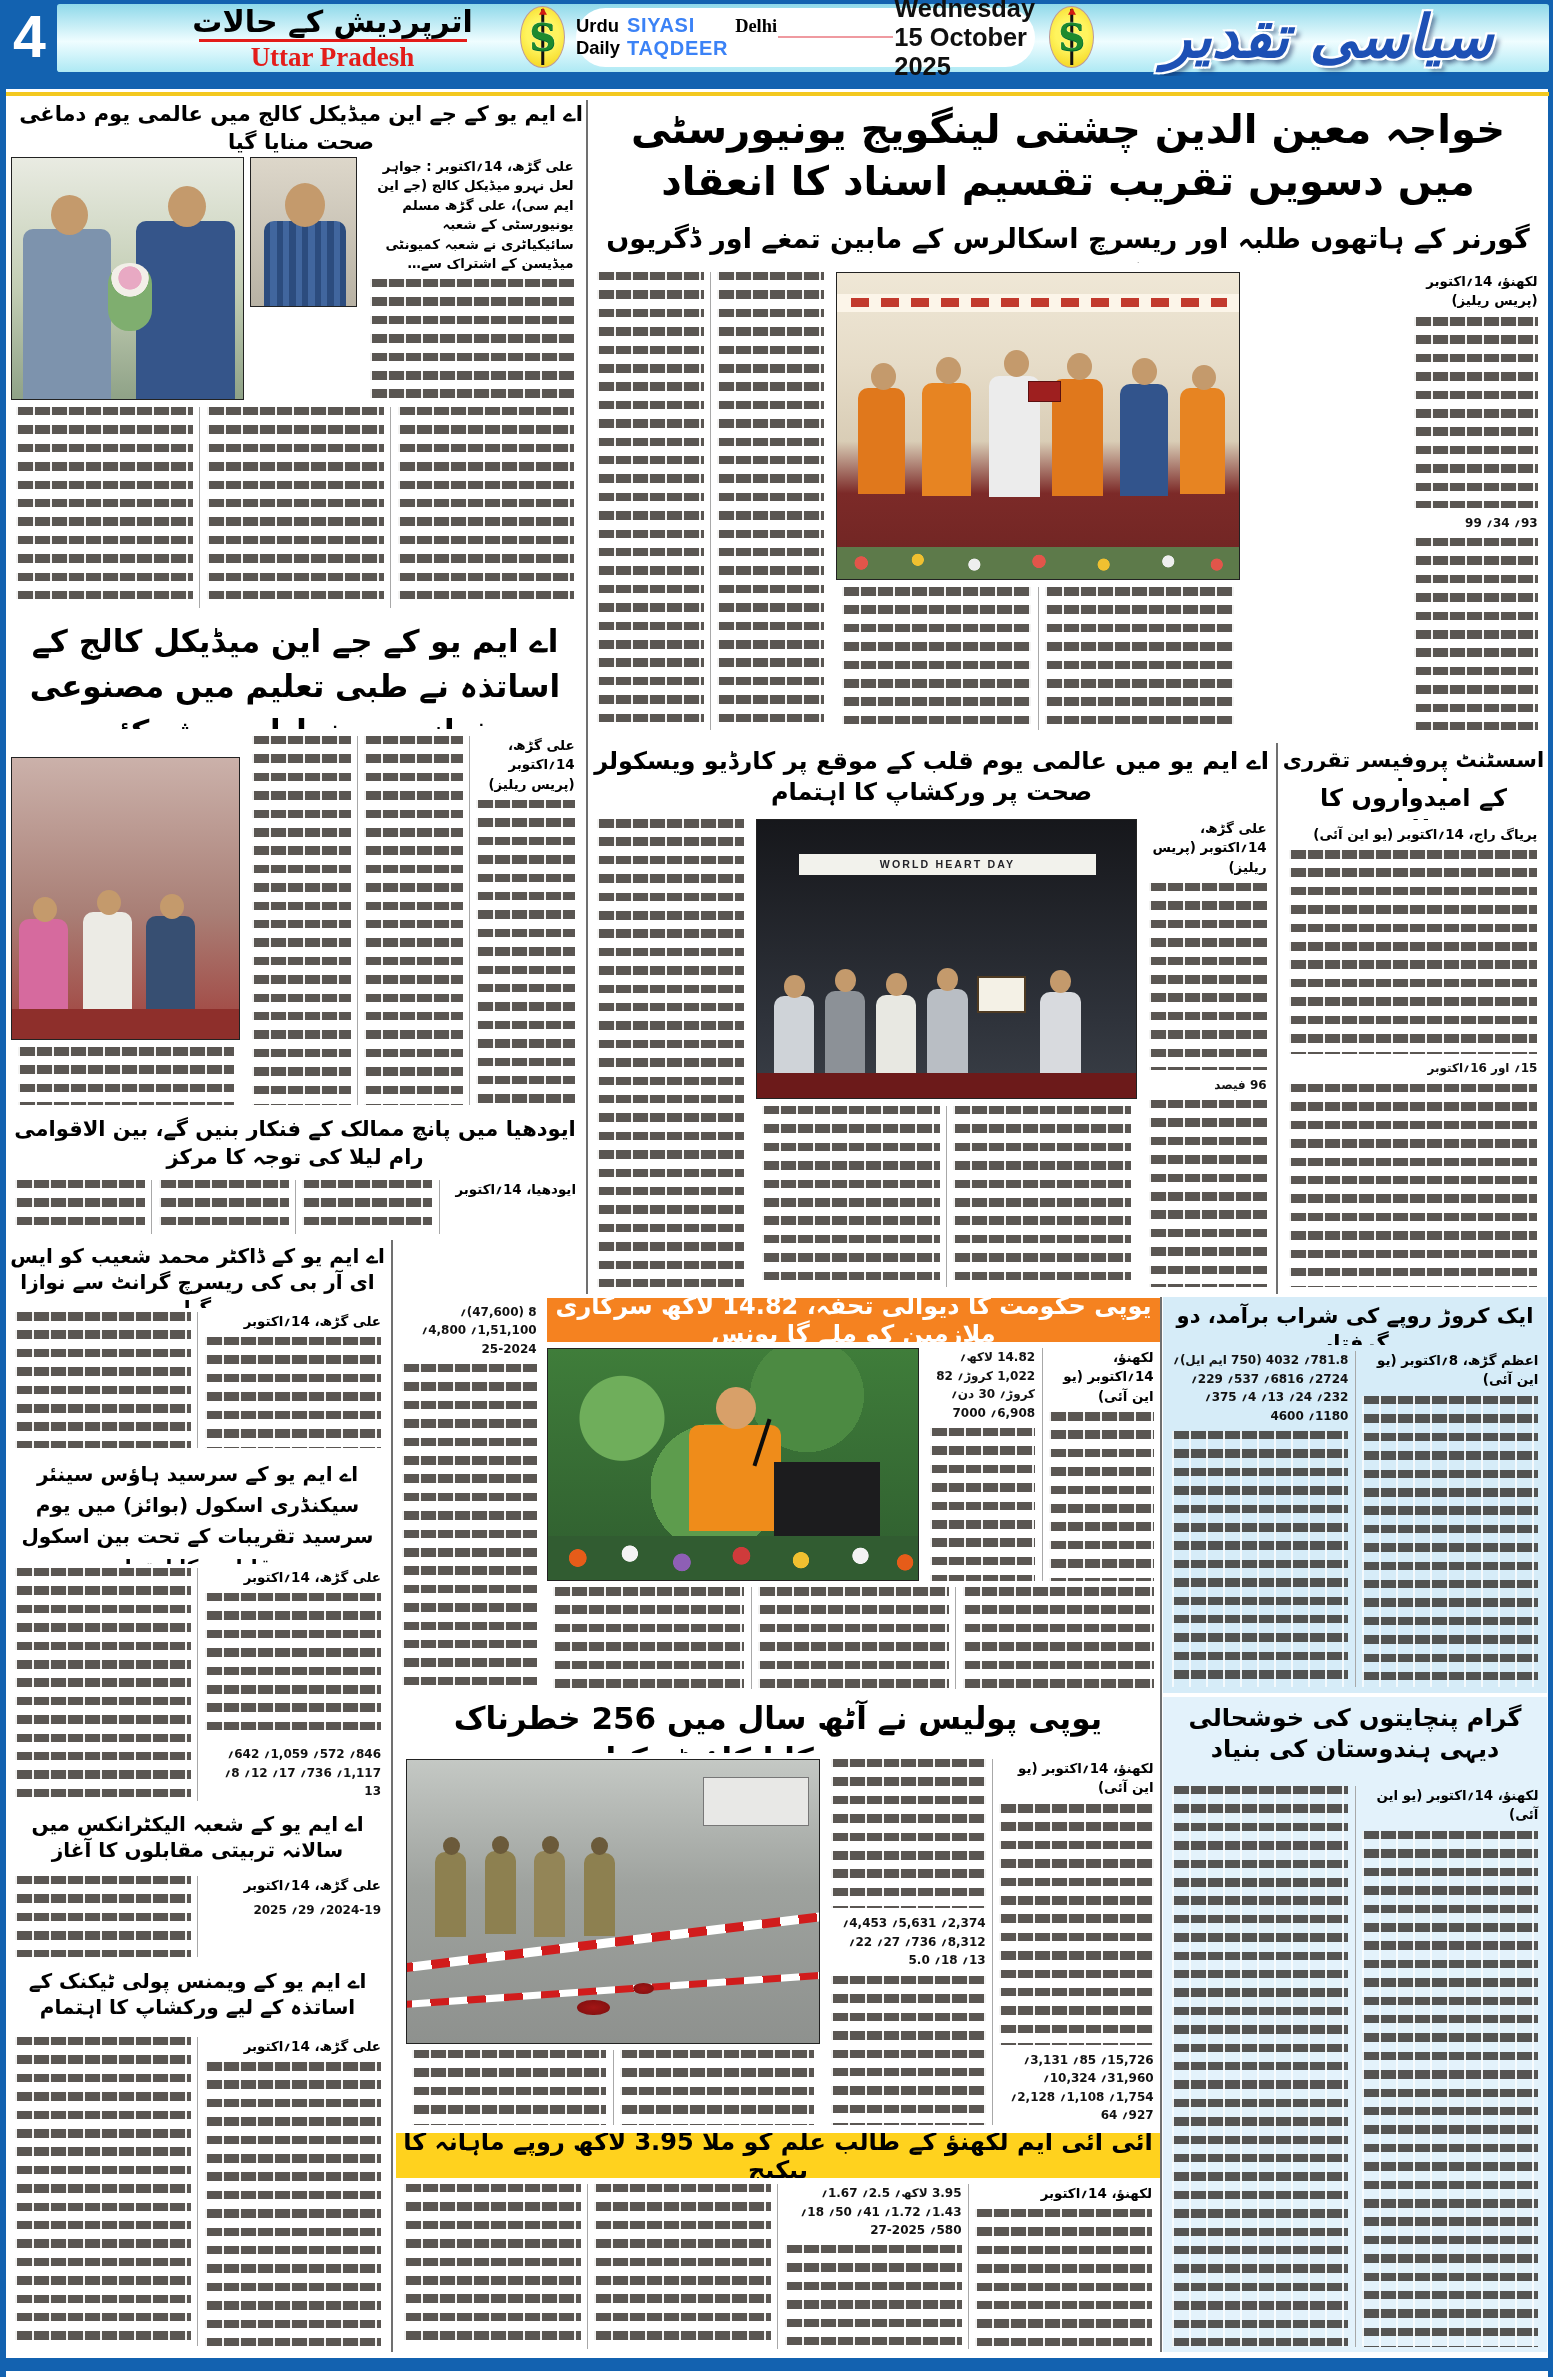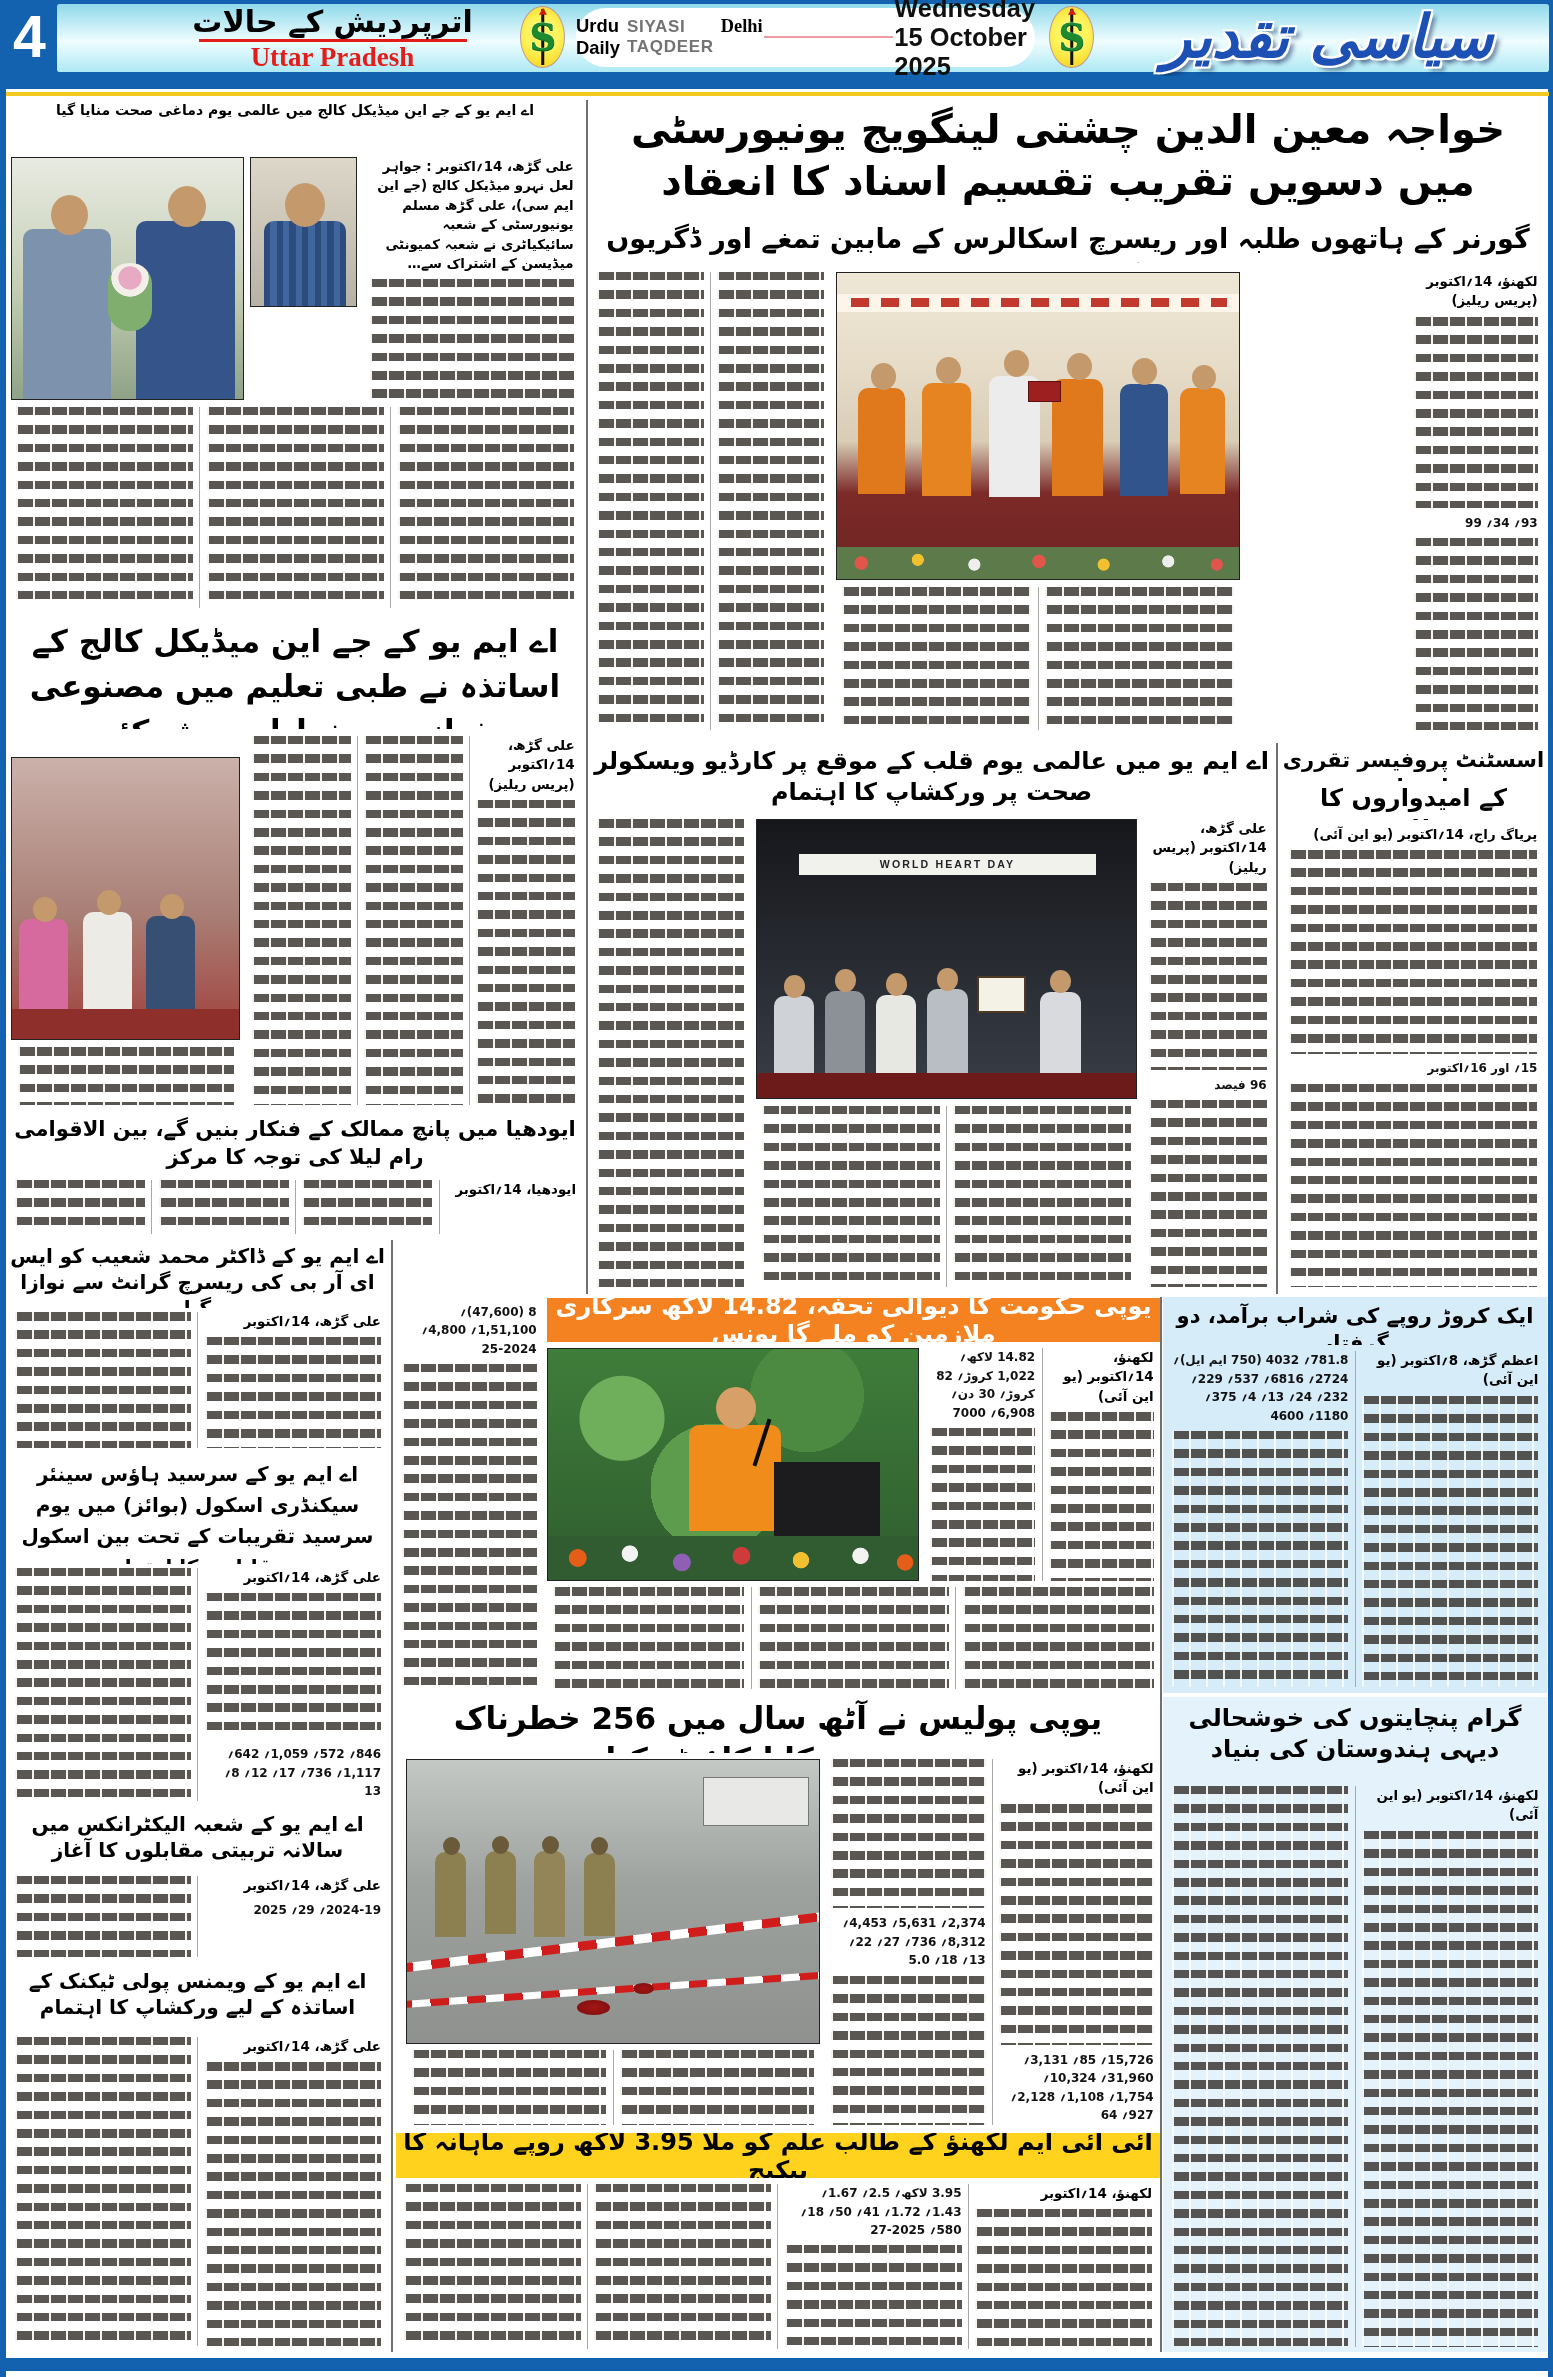--- a/index.html
+++ b/index.html
@@ -43,39 +43,39 @@
       <div style="font-family:'Liberation Serif',serif;font-size:27px;font-weight:900;color:#e31d1a;line-height:1.05">Uttar Pradesh</div>
     </div>
     <div class="logo" style="left:463px;top:2.8px">
       <span class="needle"></span>
       <span class="tip"></span>
       <span class="s">S</span>
     </div>
     <div class="abs" style="left:519px;top:4.2px;width:459px;height:59px;background:#fff;border-radius:30px;display:flex;flex-direction:row;align-items:center;justify-content:center;gap:1.4px">
       <div style="display:flex;align-items:baseline;gap:7px">
         <span style="font-size:18.4px;font-weight:700;color:#000;font-family:'Liberation Sans',sans-serif">Urdu Daily</span>
-        <span style="font-size:17px;font-weight:900;color:#737373;font-family:'Liberation Sans',sans-serif;letter-spacing:0.7px">SIYASI TAQDEER</span>
+        <span style="font-size:20px;font-weight:900;color:#3b82f6;font-family:'Liberation Sans',sans-serif;letter-spacing:0.7px">SIYASI TAQDEER</span>
         <span style="font-size:18.4px;font-weight:700;color:#000;font-family:'Liberation Serif',serif">Delhi</span>
       </div>
       <div style="width:396px;height:2.1px;background:#ef9aa0"></div>
       <div style="font-size:25.4px;font-weight:900;color:#101010;font-family:'Liberation Sans',sans-serif">Wednesday 15 October 2025</div>
     </div>
     <div class="logo" style="left:992px;top:2.8px">
       <span class="needle"></span>
       <span class="tip"></span>
       <span class="s">S</span>
     </div>
     <div class="abs papername" style="left:1059px;top:0;width:424px;height:66px;direction:rtl;text-align:center;font-size:59px;line-height:66px">سیاسی تقدیر</div>
   </div>
 </header>
 <div class="abs" style="left:0;top:76px;width:1554px;height:12.7px;background:#1362b0"></div>
 <div class="abs" style="left:5.7px;top:92px;width:1543px;height:3.5px;background:#f3c81f"></div>
 
 <section class="story" style="left:7px;top:100px;width:576px;height:511px">
-  <div class="h" style="position:absolute;left:0;top:1.4px;width:576px;height:52px;font-size:14px">اے ایم یو کے جے این میڈیکل کالج میں عالمی یوم دماغی صحت منایا گیا</div>
+  <div class="h" style="position:absolute;left:6px;top:1.4px;width:576px;height:52px;font-size:21px">اے ایم یو کے جے این میڈیکل کالج میں عالمی یوم دماغی صحت منایا گیا</div>
   <div class="photo" style="left:4.2px;top:57px;width:233px;height:243px;background:linear-gradient(180deg,#e9ebe2 0%,#c2cdb3 55%,#8fa287 100%)">
     <div class="prsn" style="left:11.3px;bottom:0;width:88px;height:170px;background:#7d93ad"></div>
     <div class="hd" style="left:39px;bottom:164px;width:37px;height:40px"></div>
     <div class="prsn" style="right:8.5px;bottom:0;width:99px;height:178px;background:#35558a"></div>
     <div class="hd" style="right:37px;bottom:172px;width:38px;height:41px"></div>
     <div style="position:absolute;left:96px;bottom:68px;width:44px;height:68px;border-radius:21px;background:radial-gradient(circle at 50% 22%,#e8a9c3 0 11.3px,#f2efe8 12px 18.4px,#7fae6f 19px)"></div>
   </div>
   <div class="photo" style="left:243px;top:57px;width:107px;height:150px;background:linear-gradient(180deg,#ddd7ca,#b8b2a4)">
     <div class="prsn" style="left:12.7px;bottom:0;width:82px;height:85px;background:repeating-linear-gradient(90deg,#2c4c7e 0 6.4px,#41669e 6.4px 12.7px)"></div>
     <div class="hd" style="left:34px;bottom:79px;width:40px;height:44px"></div>

